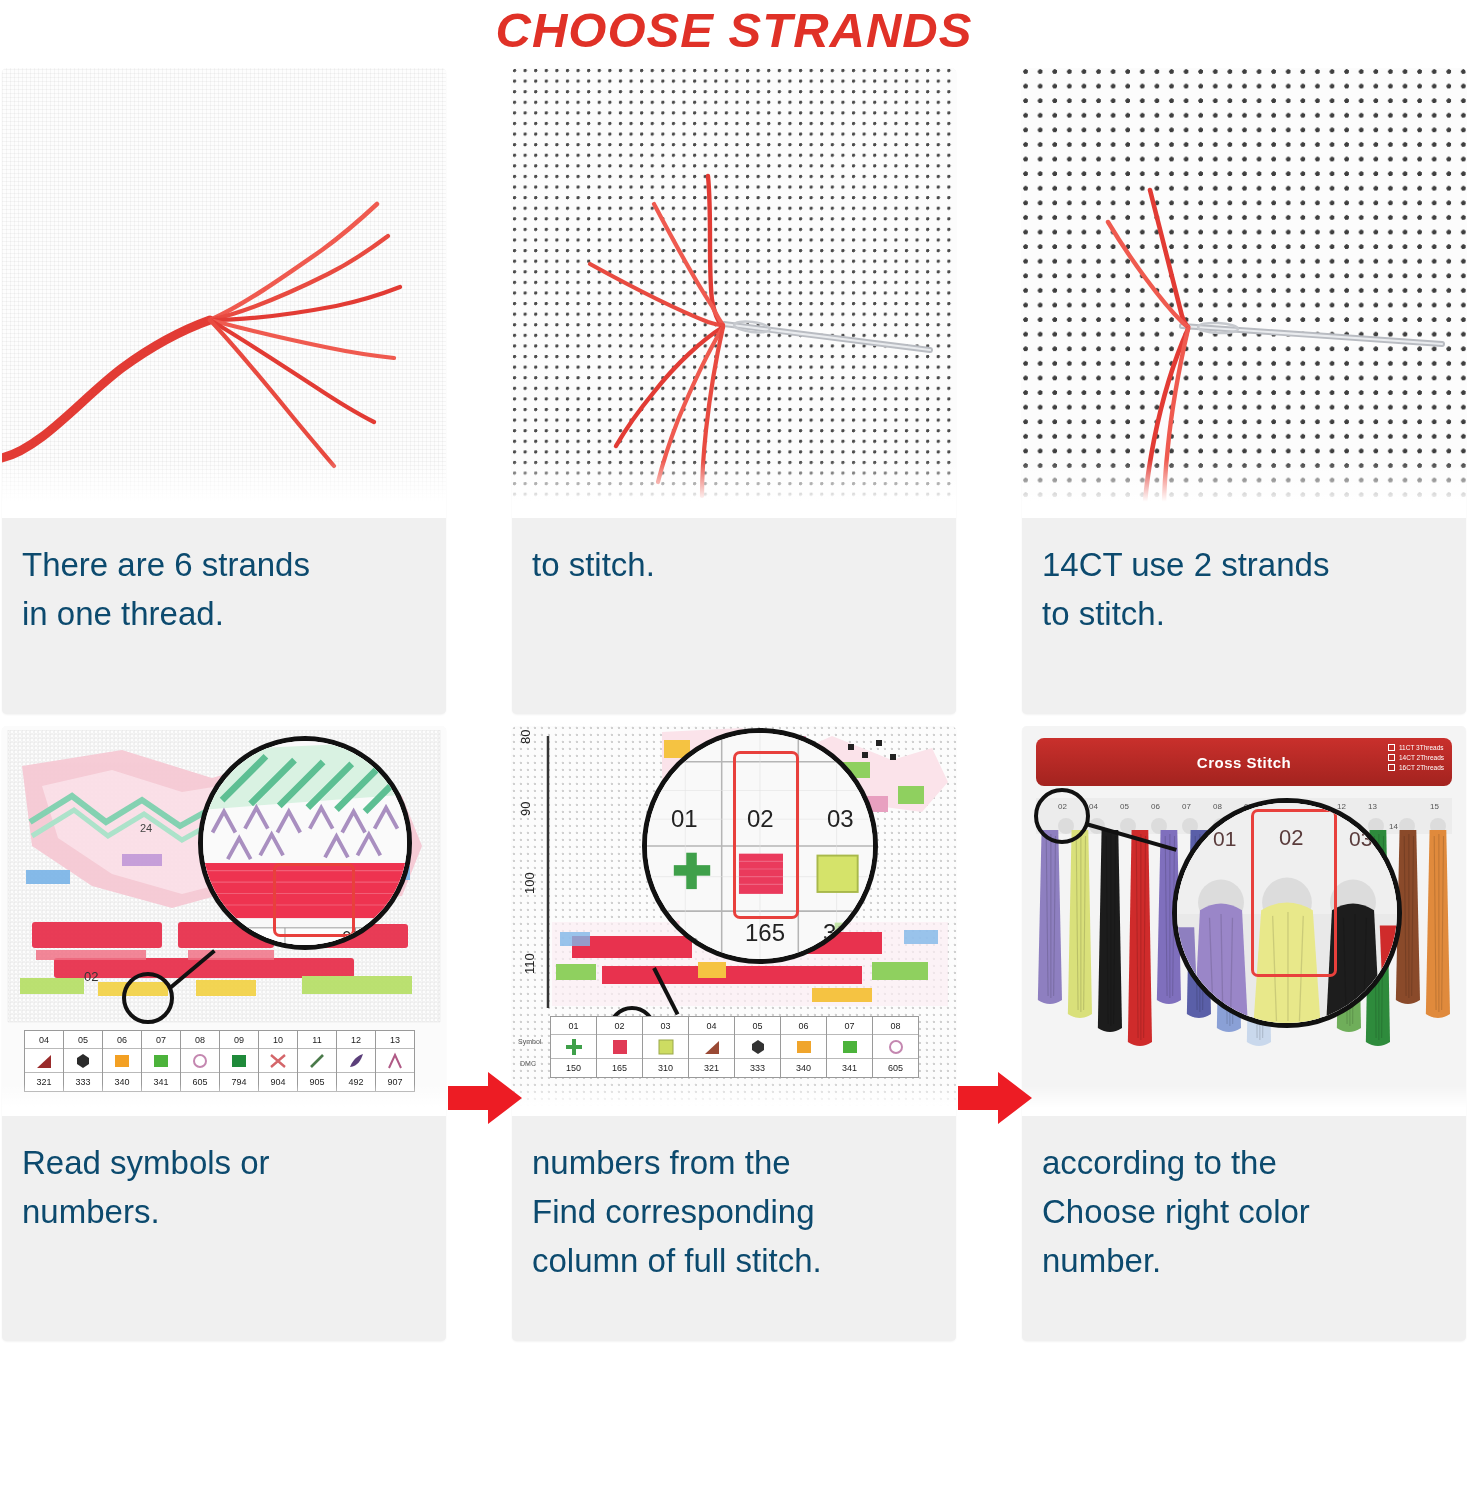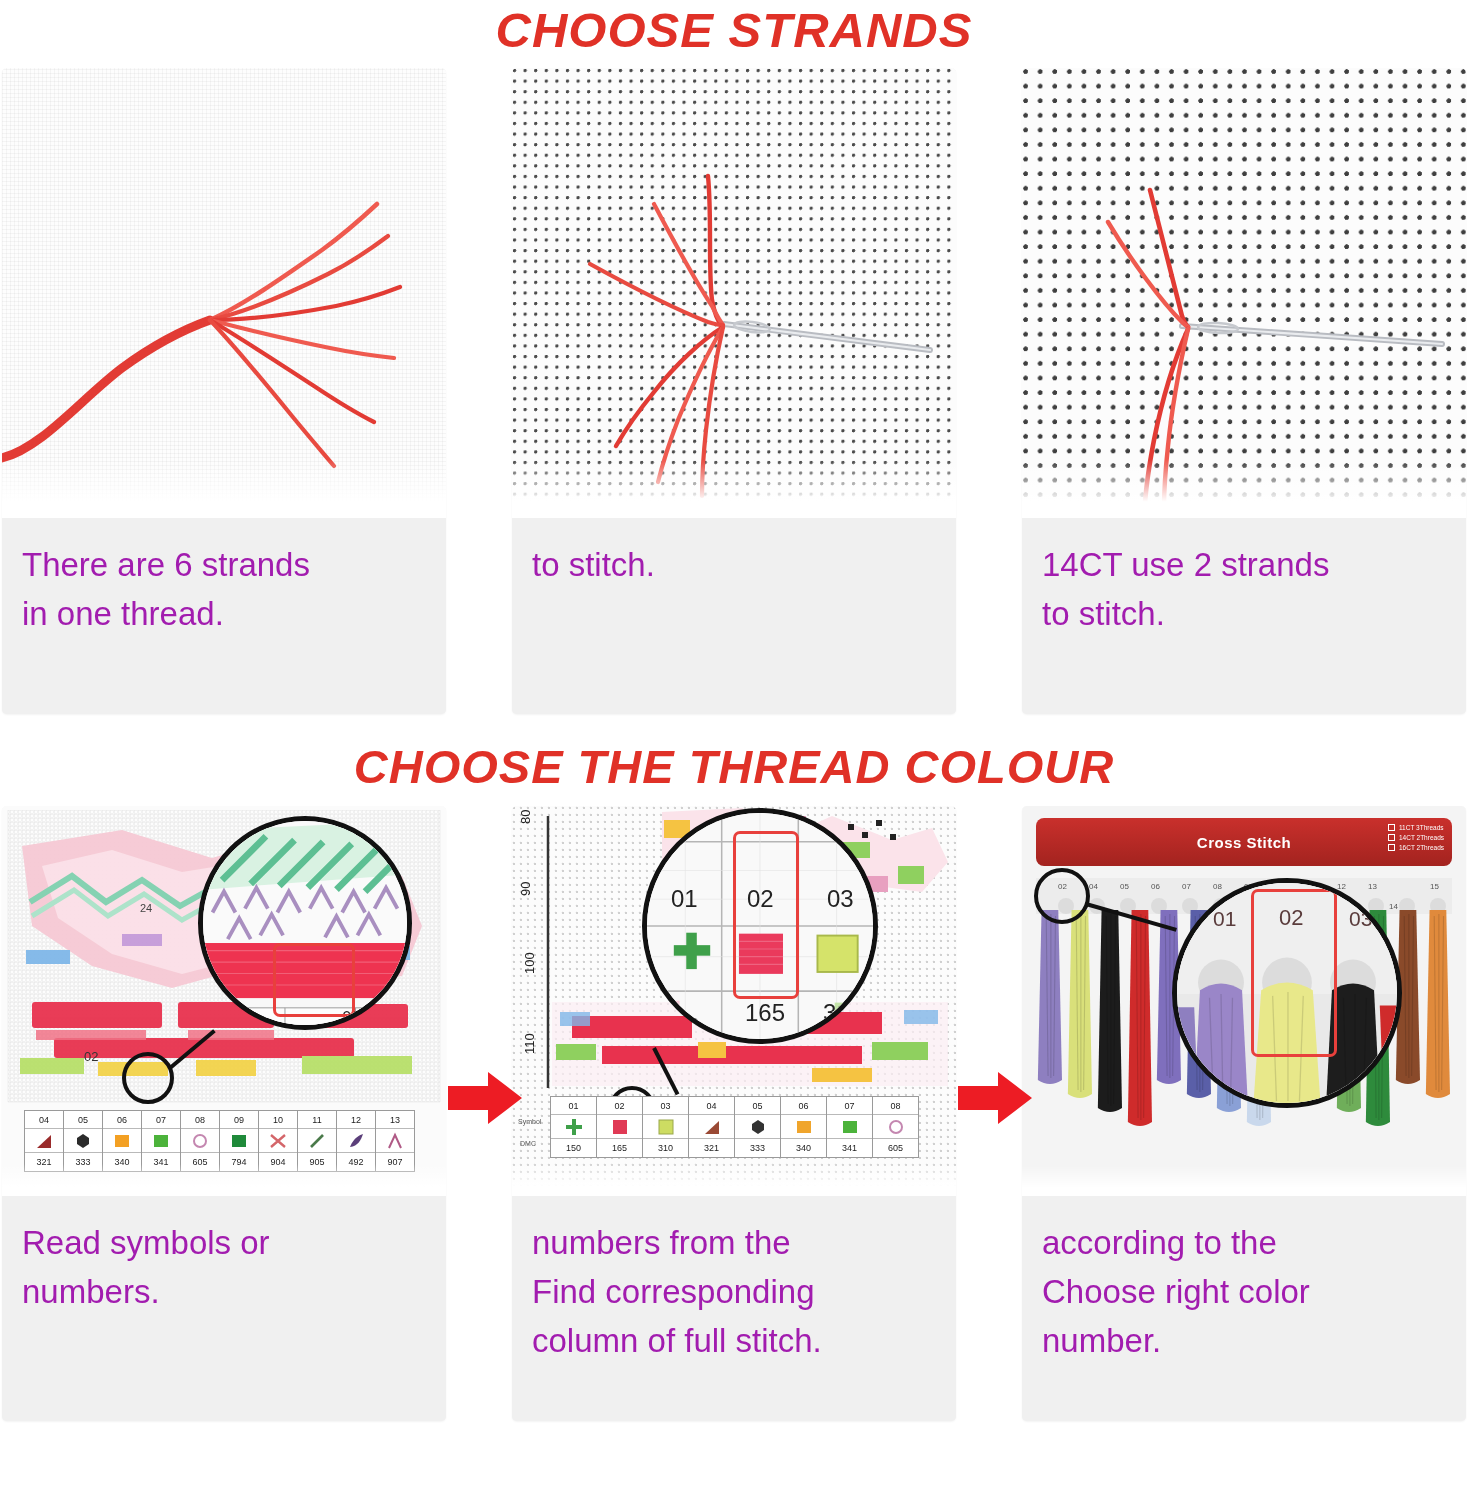--- a/index.html
+++ b/index.html
@@ -31,21 +31,21 @@
     border-radius: 5px;
     overflow: hidden;
     position: relative;
     box-shadow: 0 1px 2px rgba(0,0,0,0.05);
   }
   .card-photo { position: relative; width: 100%; overflow: hidden; background:#fff; }
   .row-1 .card-photo { height: 450px; }
   .row-2 .card-photo { height: 390px; }
   .caption {
     background: #f0f0f0;
-    color: #a21caf;
+    color: #0c4a6e;
     font-size: 33px;
     line-height: 49px;
     padding: 22px 20px 20px 20px;
   }
   .row-1 .caption { height: 196px; }
   .row-2 .caption { height: 225px; }
   .caption .ln { display: block; white-space: nowrap; }
 
   
   .fabric-plain {
@@ -225,21 +225,20 @@
         </svg>
         <div class="fabric-fade"></div>
       </div>
       <div class="caption">
         <span class="ln">14CT use 2 strands</span>
         <span class="ln">to stitch.</span>
       </div>
     </div>
   </div>
 
-  <div class="heading" id="heading-2" style="margin-top:22px;">CHOOSE THE THREAD COLOUR</div>
 
   <div class="row row-2" style="margin-top:12px;">
 
     <div class="card">
       <div class="card-photo">
         <div class="sheet"></div>
 
         <svg class="photo-svg" viewBox="0 0 444 390" preserveAspectRatio="none">
           <defs>
             <pattern id="aidaA" width="4" height="4" patternUnits="userSpaceOnUse">

